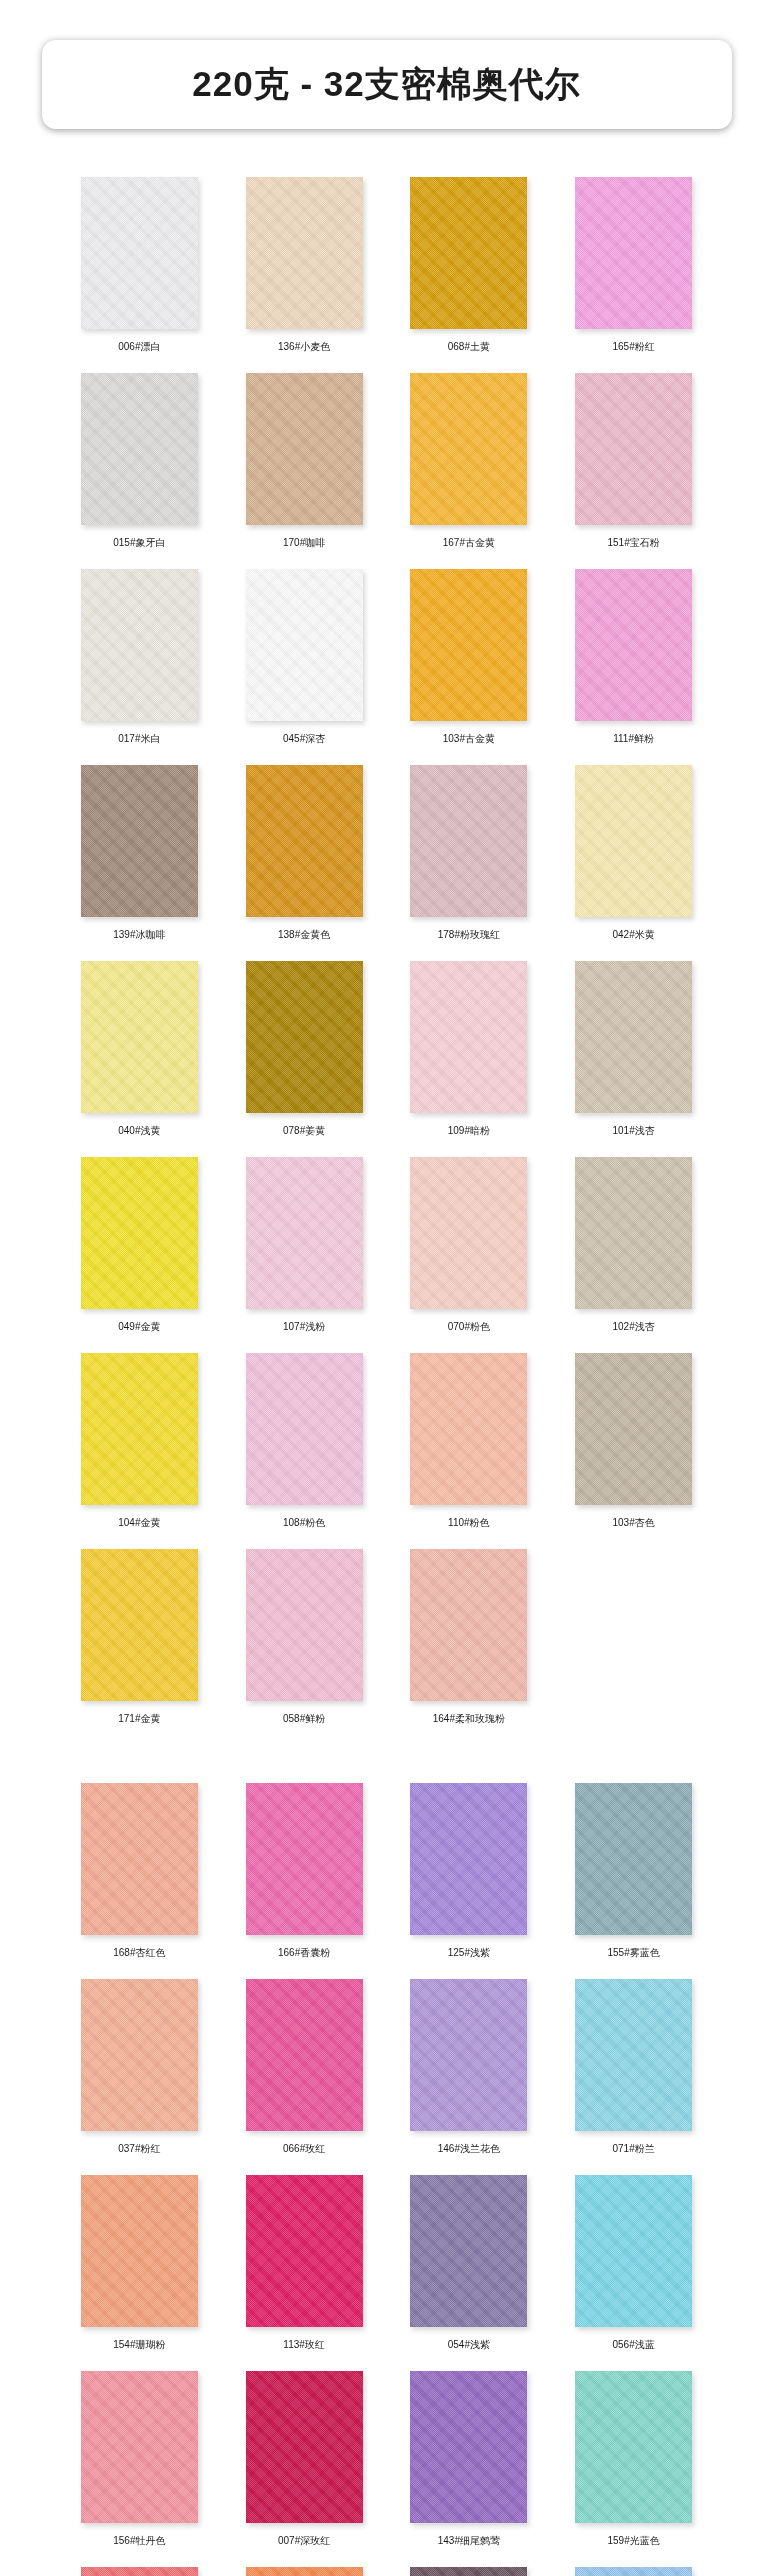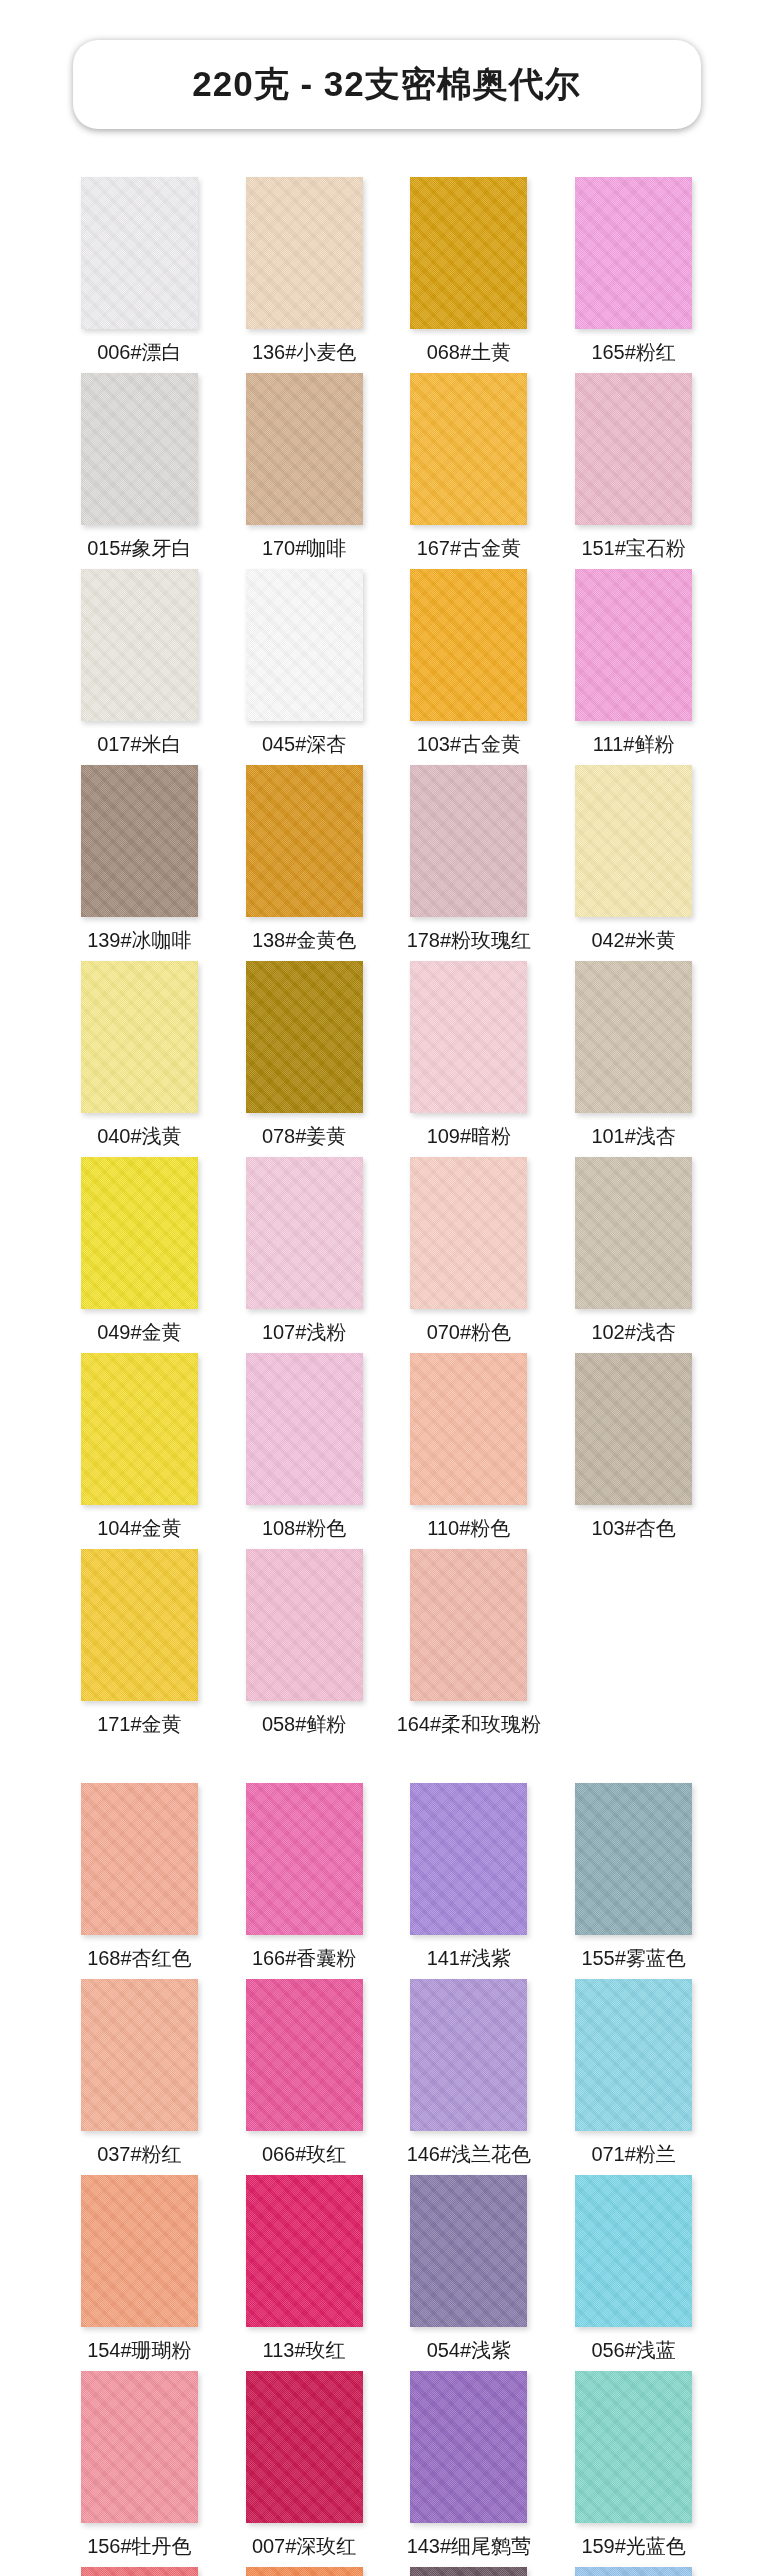--- a/index.html
+++ b/index.html
@@ -15,24 +15,24 @@
     min-height:3782px;
     background:#ffffff;
     position:relative;
     box-sizing:border-box;
     padding:0;
   }
 
   
   .title-card{
     margin:40px auto 0 auto;
-    width:628px;
+    width:690px;
     height:89px;
     background:#ffffff;
-    border-radius:25px;
+    border-radius:14px;
     box-shadow:0 1.5px 7.2px rgba(0,0,0,0.34);
     display:flex;
     align-items:center;
     justify-content:center;
     box-sizing:border-box;
   }
   .title-text{
     font-size:35px;
     font-weight:bold;
     color:#1d1d1d;
@@ -79,21 +79,21 @@
     inset:0;
     background-image:
       repeating-linear-gradient(45deg, rgba(255,255,255,0.16) 0px, rgba(255,255,255,0.16) 0.5px, rgba(0,0,0,0.05) 0.5px, rgba(0,0,0,0.05) 1.5px),
       repeating-linear-gradient(-45deg, rgba(255,255,255,0.07) 0px, rgba(255,255,255,0.07) 0.5px, rgba(0,0,0,0.035) 0.5px, rgba(0,0,0,0.035) 1.5px);
     pointer-events:none;
     opacity:.85;
   }
 
   .caption{
     margin-top:12.4px;
-    font-size:20px;
+    font-size:10px;
     line-height:1.1;
     color:#1a1a1a;
     text-align:center;
     white-space:nowrap;
     font-family:"Liberation Sans","DejaVu Sans",sans-serif;
   }
 </style>
 </head>
 <body>
 
@@ -233,21 +233,21 @@
       <div class="cell">
         <div class="chip" style="background-color: rgb(249, 178, 155);"></div>
         <div class="caption">168#杏红色</div>
       </div>
       <div class="cell">
         <div class="chip" style="background-color: rgb(244, 114, 182);"></div>
         <div class="caption">166#香囊粉</div>
       </div>
       <div class="cell">
         <div class="chip" style="background-color: rgb(171, 141, 224);"></div>
-        <div class="caption">141#浅紫</div>
+        <div class="caption">125#浅紫</div>
       </div>
       <div class="cell">
         <div class="chip" style="background-color: rgb(147, 178, 188);"></div>
         <div class="caption">155#雾蓝色</div>
       </div>
       <div class="cell">
         <div class="chip" style="background-color: rgb(249, 183, 157);"></div>
         <div class="caption">037#粉红</div>
       </div>
       <div class="cell">

